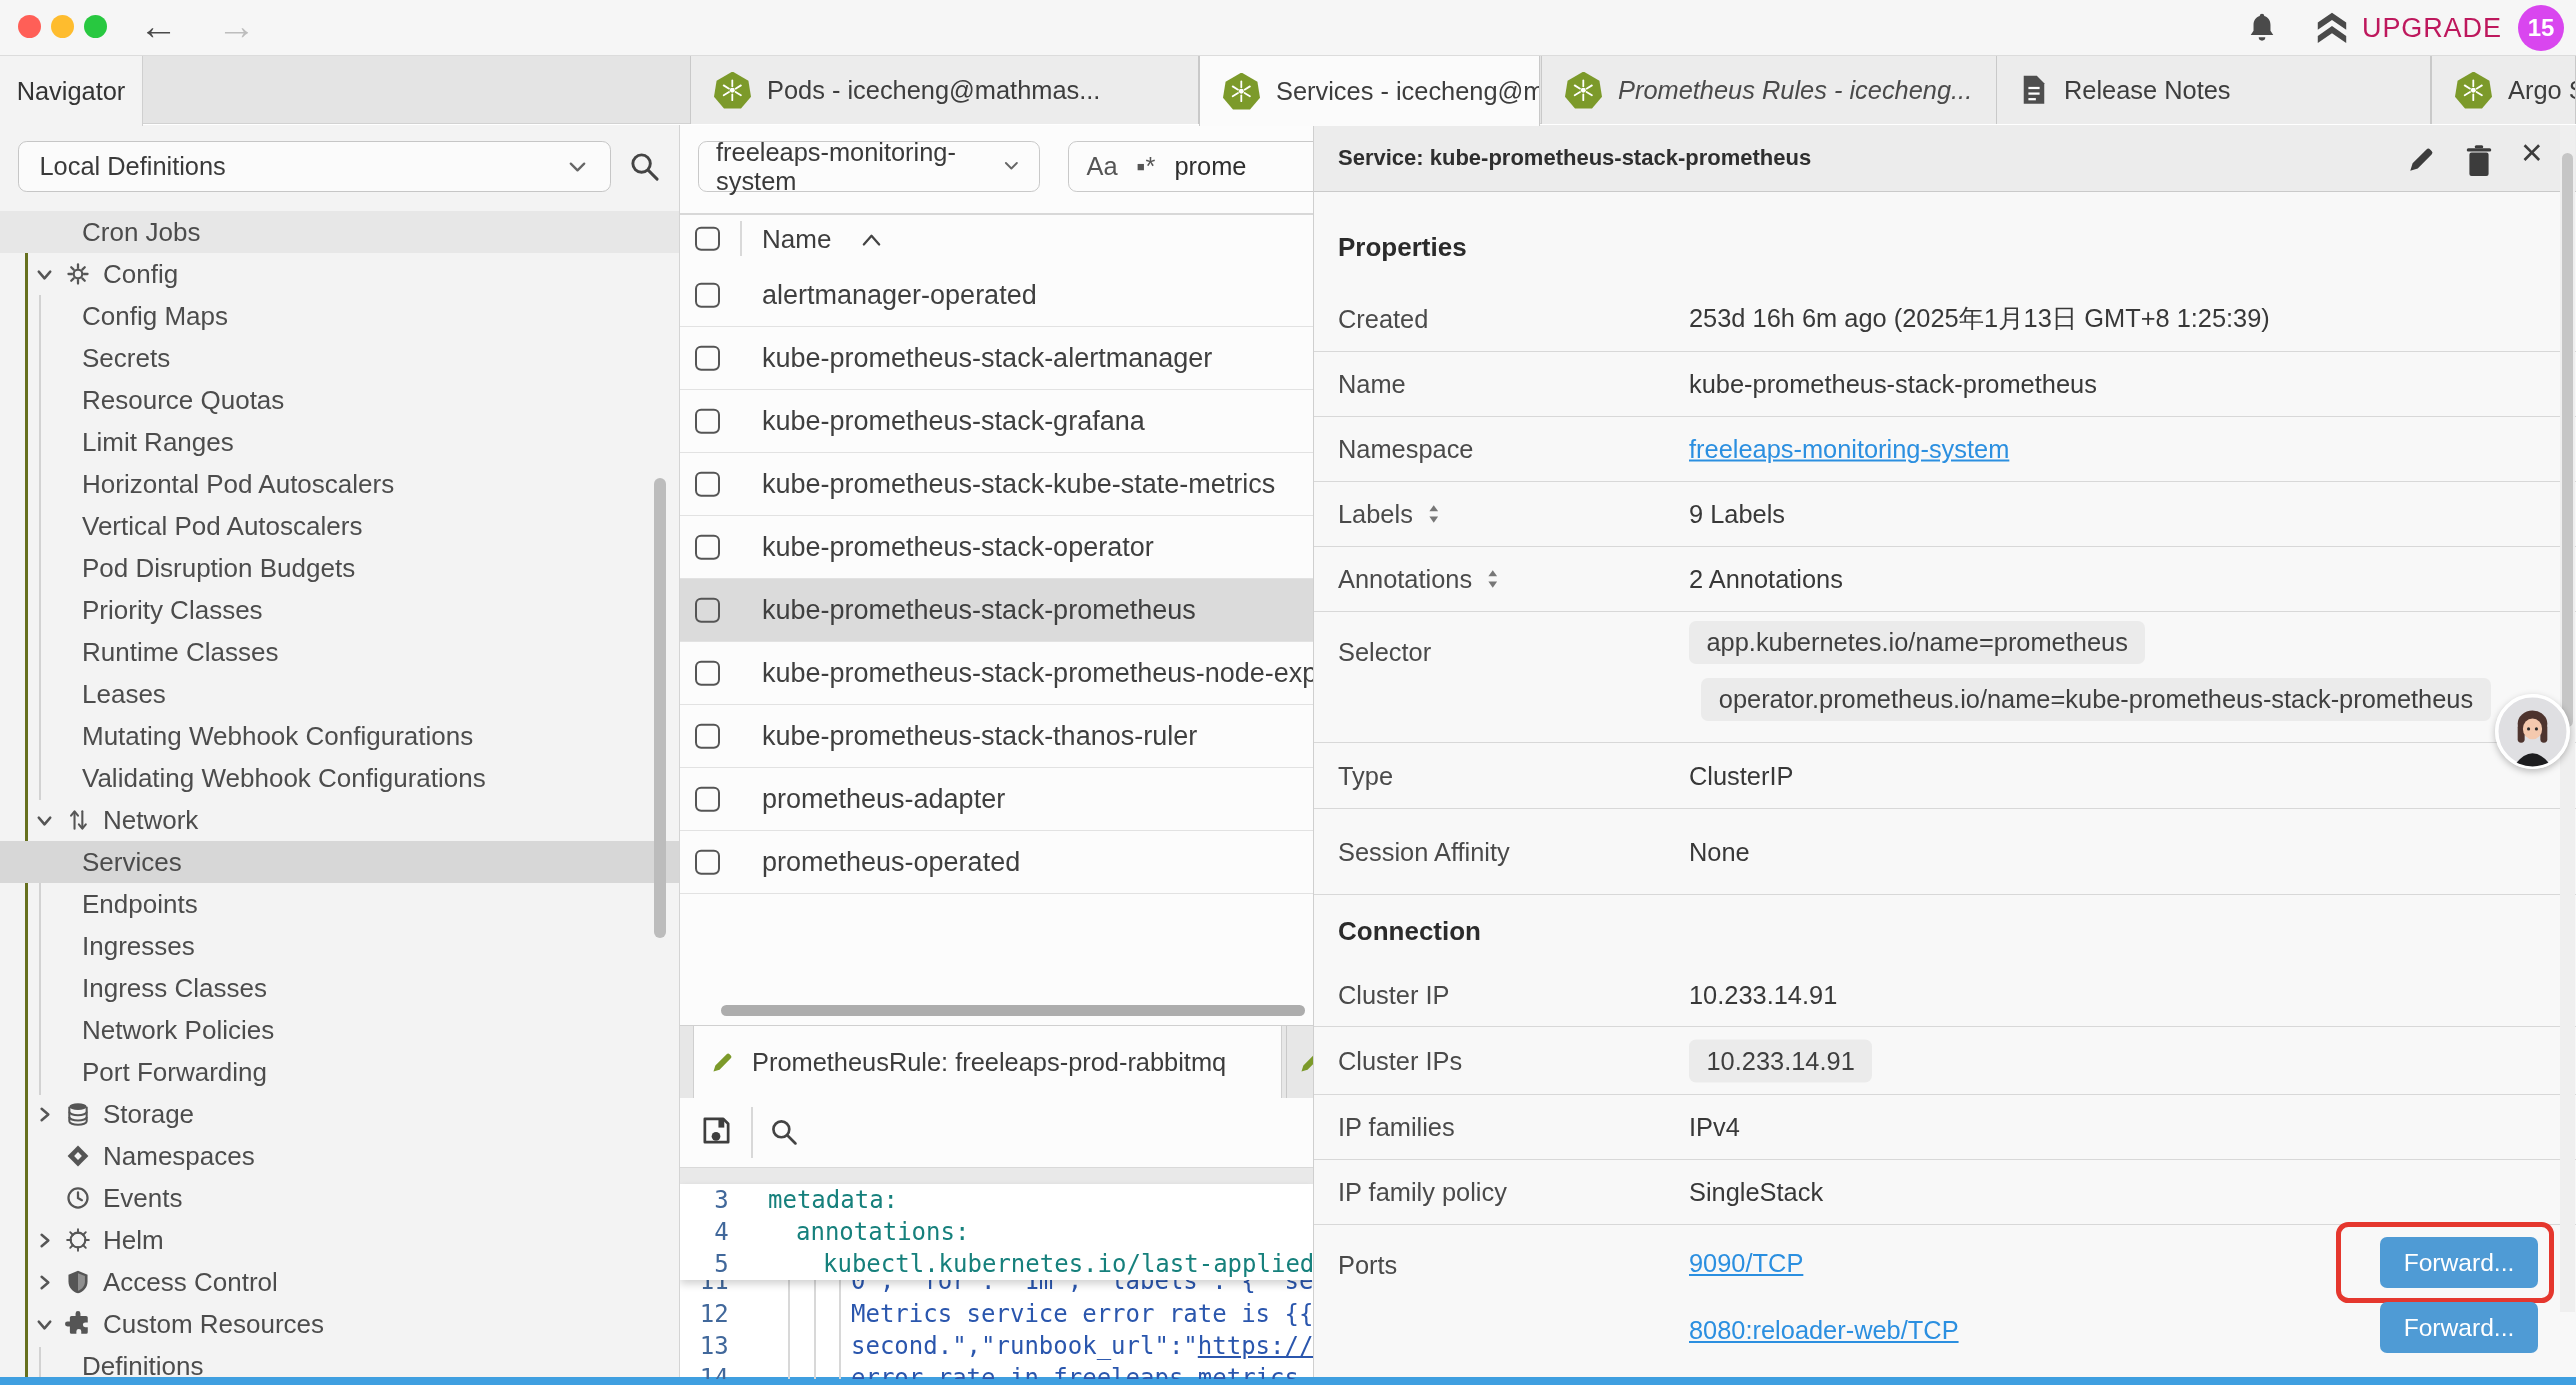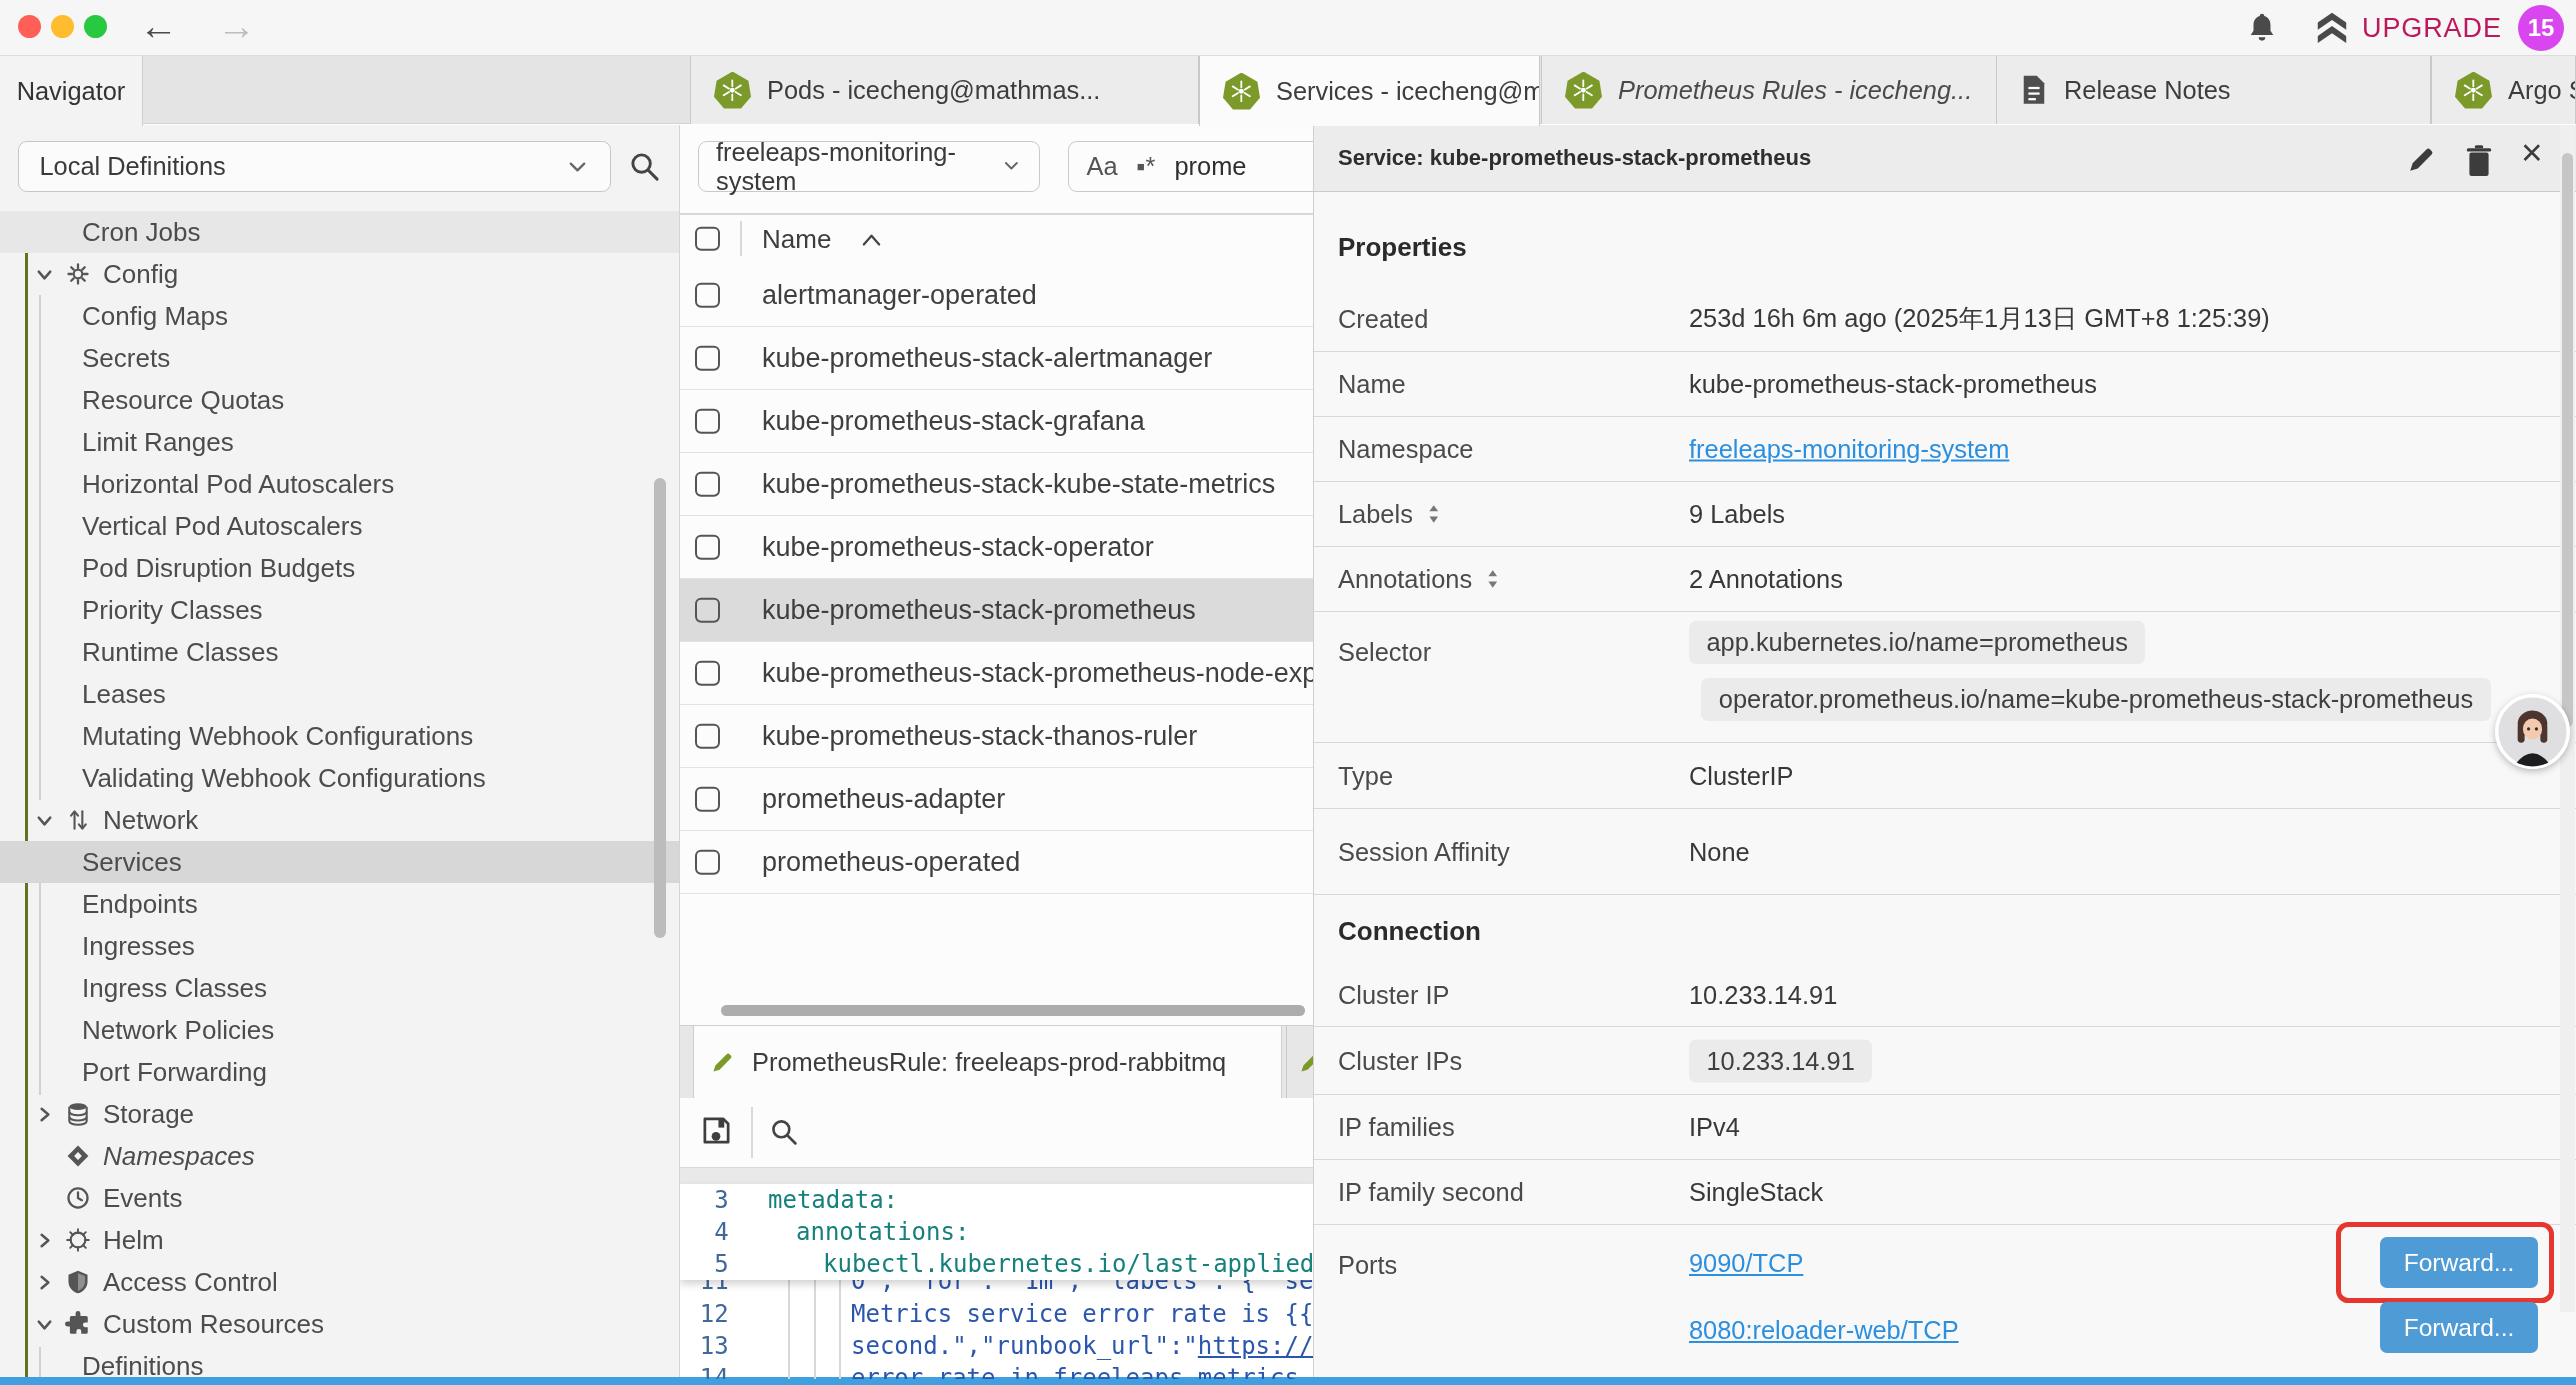--- a/index.html
+++ b/index.html
@@ -363,21 +363,21 @@
         </span>
         <span class="t-label" style="left: 103px;">Storage</span>
       </div>
       <div class="trow">
         <span class="t-icon">
           <svg viewBox="0 0 30 30">
             <polygon points="15,3 27,15 15,27 3,15" fill="#555"></polygon>
             <polygon points="15,10.5 19.5,15 15,19.5 10.5,15" fill="#f3f3f3"></polygon>
           </svg>
         </span>
-        <span class="t-label" style="left: 103px; font-style: italic;">Namespaces</span>
+        <span class="t-label" style="left: 103px;">Namespaces</span>
       </div>
       <div class="trow">
         <span class="t-icon">
           <svg viewBox="0 0 30 30">
             <circle cx="15" cy="15" r="11" fill="none" stroke="#555" stroke-width="2.6"></circle>
             <polyline points="15,8.5 15,15 19.5,17.5" fill="none" stroke="#555" stroke-width="2.6" stroke-linecap="round"></polyline>
           </svg>
         </span>
         <span class="t-label" style="left: 103px;">Events</span>
       </div>
@@ -658,21 +658,21 @@
           <div class="dval"><span class="chip">10.233.14.91</span></div>
         </div>
         <div class="drow mid" style="height: 65px;">
           <span class="dlabel">
             <span>IP families</span>
           </span>
           <div class="dval">IPv4</div>
         </div>
         <div class="drow mid" style="height: 65px;">
           <span class="dlabel">
-            <span>IP family second</span>
+            <span>IP family policy</span>
           </span>
           <div class="dval">SingleStack</div>
         </div>
         <div class="drow" style="height: 156px; border-bottom: none;">
           <span class="dlabel" style="top: 26px;">
             <span>Ports</span>
           </span>
           <div class="dval" style="top: 0px;">
             <div style="position: absolute; left: 0px; top: 24px; height: 32px;"><a class="dlink">9090/TCP</a></div>
             <div style="position: absolute; left: 0px; top: 91px; height: 32px;"><a class="dlink">8080:reloader-web/TCP</a></div>

